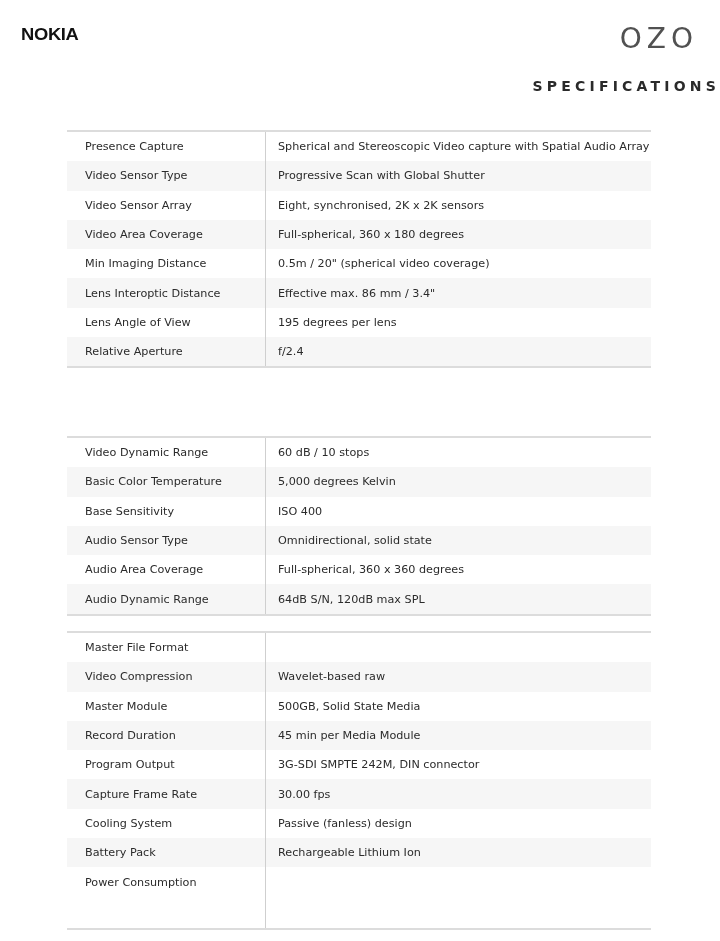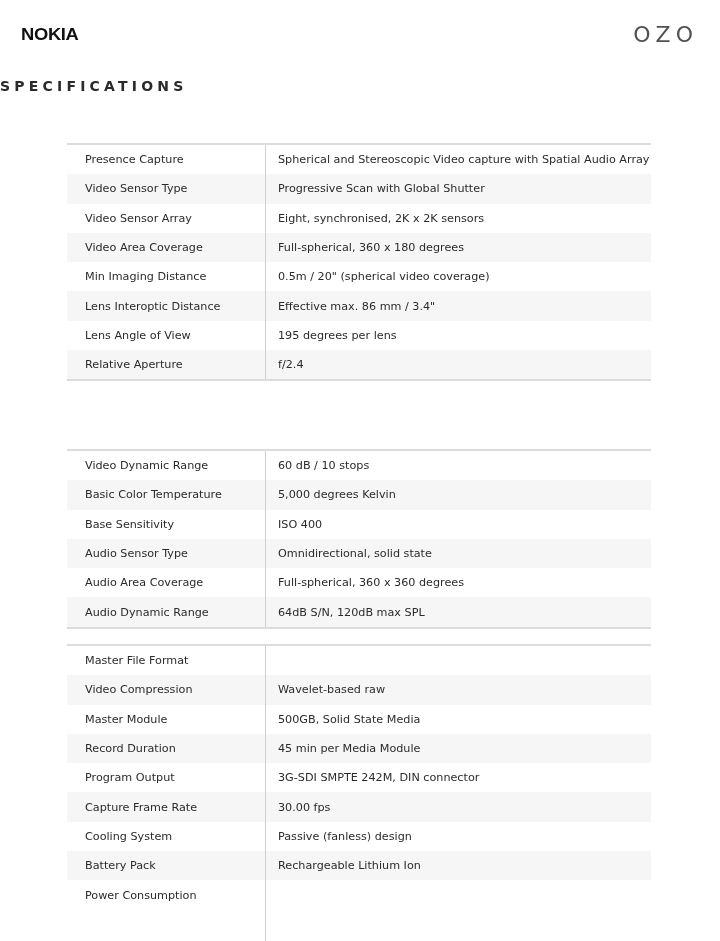--- a/index.html
+++ b/index.html
@@ -9,32 +9,32 @@
   }
   .logo-nokia {
     position: absolute; left: 21px; top: 25px;
     font-family: "Liberation Sans", sans-serif; font-weight: bold;
     font-size: 17px; letter-spacing: -0.3px; color: #111;
     transform: scaleX(1.08); transform-origin: left center;
   }
   .logo-ozo {
     position: absolute; right: 22px; top: 22px;
     font-family: "DejaVu Sans", sans-serif; font-weight: 200;
-    font-size: 22px; letter-spacing: 5px; color: #333;
+    font-size: 28px; letter-spacing: 5px; color: #333;
     -webkit-text-stroke: 0px; font-weight: normal;
     opacity: 0.85;
   }
   .title {
-    position: absolute; left: 0; right: 0; top: 78px; text-align: left;
+    position: absolute; left: 0; right: 0; top: 78px; text-align: right;
     font-family: "DejaVu Sans", sans-serif; font-weight: bold;
-    font-size: 14px; letter-spacing: 4.2px; color: #2a2a2a;
+    font-size: 14px; letter-spacing: 4.2px; color: #2a2a2a; padding-left: 32px;
   }
   .section {
     position: absolute; left: 67px; width: 584px;
-    border-top: 2px solid #dcdcdc; border-bottom: 2px solid #dcdcdc; margin-top: 13px;
+    border-top: 2px solid #dcdcdc; border-bottom: 2px solid #dcdcdc;
   }
   .section::before {
     content: ""; position: absolute; left: 198px; top: 0; bottom: 0;
     width: 1px; background: #cfcfcf;
   }
   .row {
     height: 29.3px; display: flex; align-items: center;
     font-size: 11.2px; color: #2b2b2b;
   }
   .row:nth-child(even) { background: #f6f6f6; }

